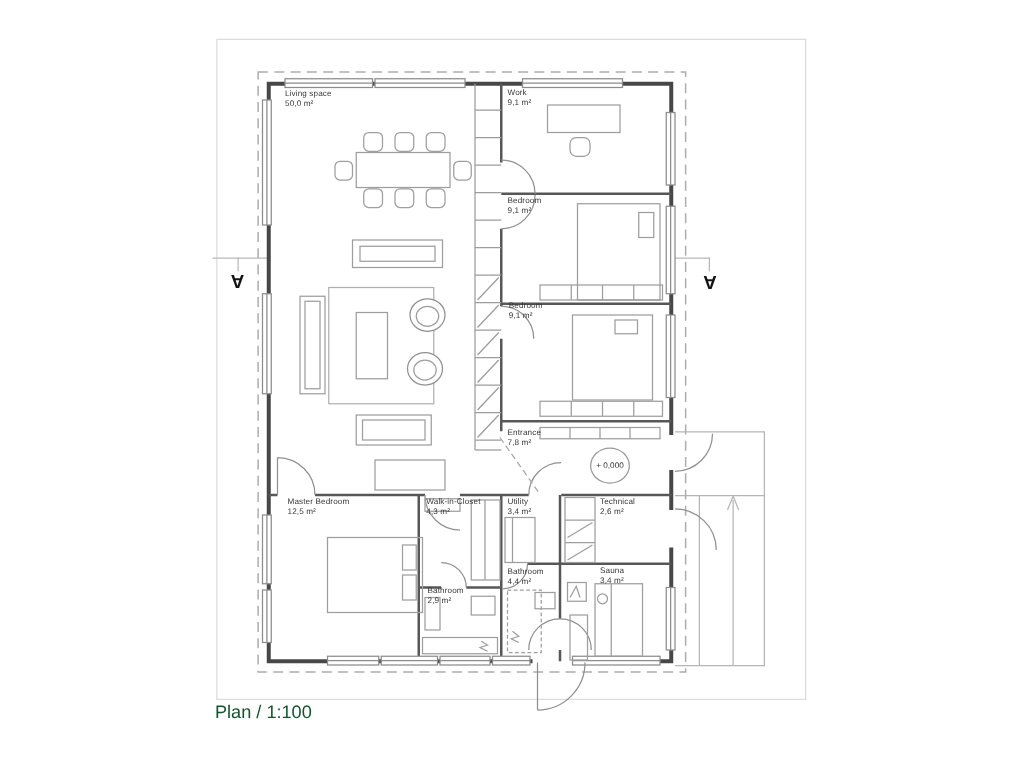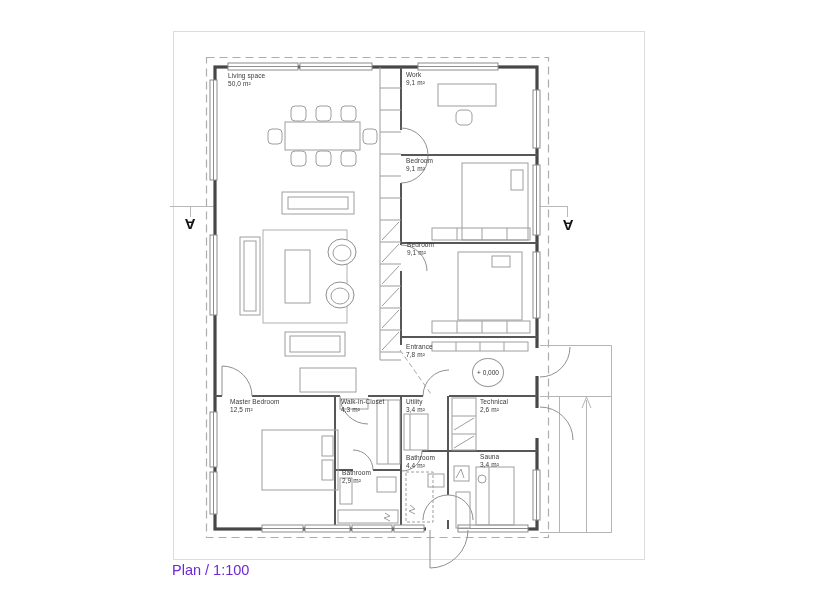--- a/index.html
+++ b/index.html
@@ -9,21 +9,21 @@
         border:1px solid #dcdcdc;}
   svg.plan{position:absolute;left:0;top:0;}
   .plan-label{position:absolute;font-size:6.5px;line-height:8px;color:#383838;
         white-space:nowrap;letter-spacing:0.1px;}
   .plan-label .area{display:block;}
   .section-marker{position:absolute;width:18px;text-align:center;
         font-weight:bold;font-size:15px;color:#141414;transform:rotate(180deg);}
   .level-marker{position:absolute;left:472px;top:358px;width:30px;height:27px;
         border:1px solid #999;border-radius:50%;background:#fff;display:flex;
         align-items:center;justify-content:center;font-size:6.5px;color:#333;}
-  .caption{position:absolute;left:172px;top:562px;font-size:14.5px;color:#6d28d9;}
+  .caption{position:absolute;left:172px;top:562px;font-size:14.5px;color:#14532d;}
 </style>
 </head>
 <body>
 
 <div class="page">
 
   <div class="sheet-border"></div>
 
   <svg class="plan" width="818" height="614" viewBox="0 0 818 614">
 

